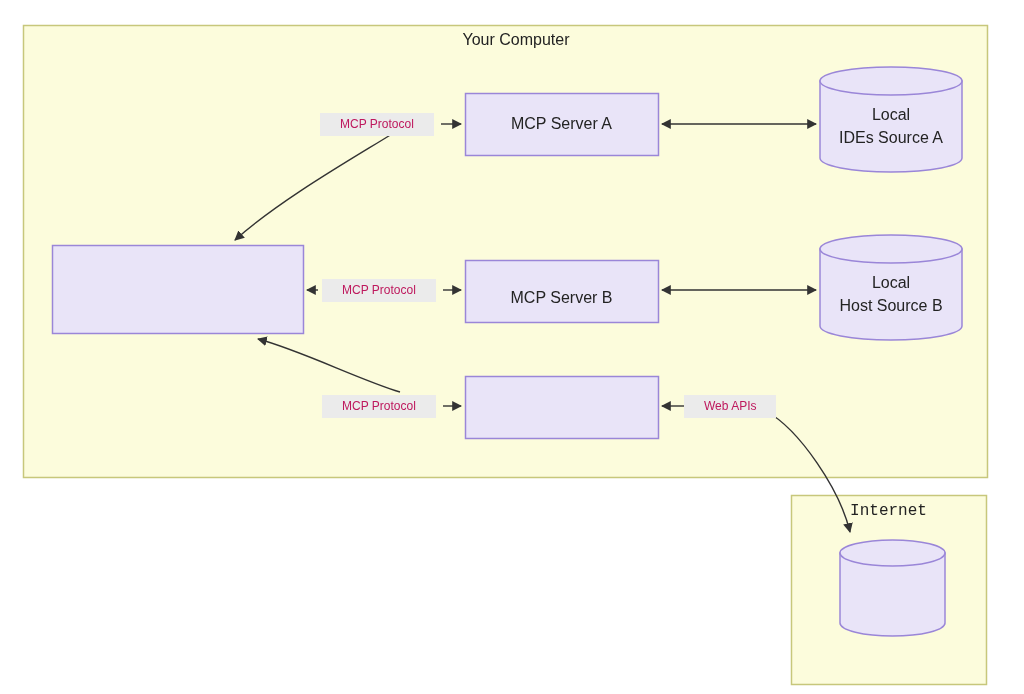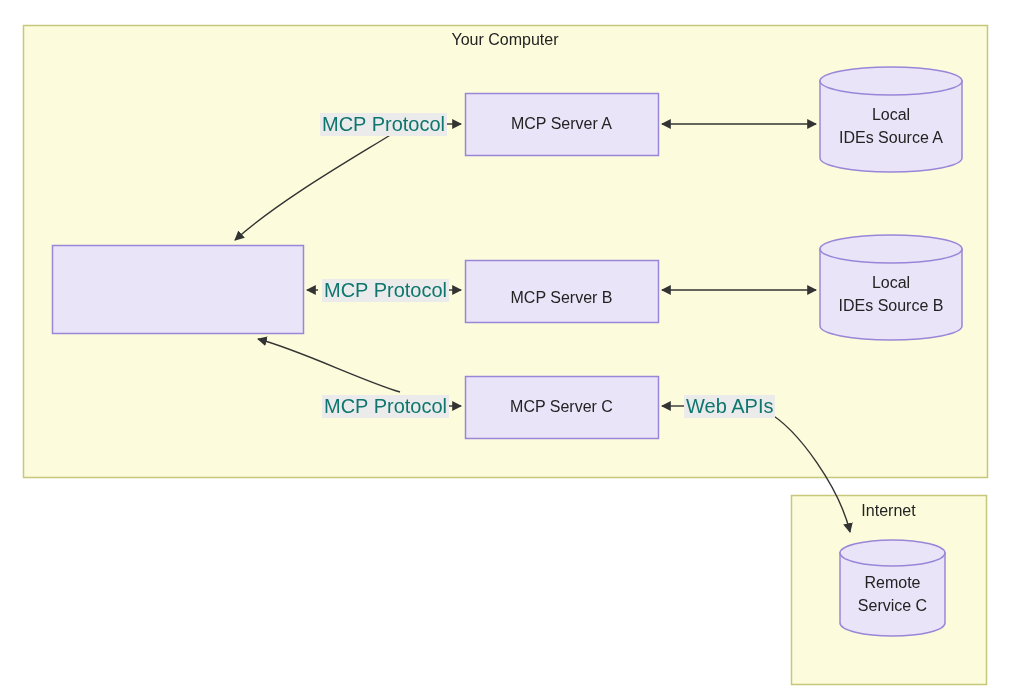--- a/index.html
+++ b/index.html
@@ -42,24 +42,24 @@
   .group-title {
     position: absolute;
     color: #232323;
     font-size: 16px;
     text-align: center;
     white-space: nowrap;
   }
   .edge-label {
     position: absolute;
     background: #ebebeb;
-    color: #0f766e;
-    font-size: 20px;
+    color: #be185d;
+    font-size: 12px;
     line-height: 21px;
-    padding: 1px 2px;
+    padding: 1px 20px;
     white-space: nowrap;
   }
 </style>
 </head>
 <body>
 
 <div id="diagram-root">
 
   <svg class="layer" viewBox="0 0 1024 694">
     <defs>
@@ -109,55 +109,48 @@
       <path d="M 820 249 L 820 326 A 71 14 0 0 0 962 326 L 962 249 Z" fill="#e9e4f8" stroke="#9a86d8" stroke-width="1.5"></path>
       <ellipse cx="891" cy="249" rx="71" ry="14" fill="#e9e4f8" stroke="#9a86d8" stroke-width="1.5"></ellipse>
     </g>
 
     <g>
       <path d="M 840 553 L 840 623 A 52.5 13 0 0 0 945 623 L 945 553 Z" fill="#e9e4f8" stroke="#9a86d8" stroke-width="1.5"></path>
       <ellipse cx="892.5" cy="553" rx="52.5" ry="13" fill="#e9e4f8" stroke="#9a86d8" stroke-width="1.5"></ellipse>
     </g>
   </svg>
 
-  <div class="group-title" style="left:23px; top:31px; width:964px;">
+  <div class="group-title" style="left:34px; top:31px; width:964px;">
     <span>Your Computer</span>
   </div>
 
-  <div class="group-title" style="left:791px; top:502px; width:195px;">
+  <div class="group-title" style="left:791px; top:502px; width:195px;font-family:Liberation Mono, monospace;">
     <span>Internet</span>
   </div>
 
 
   <div class="node-label" style="left:465px; top:93px; width:193px; height:62px;">
     <span>MCP Server A</span>
   </div>
 
   <div class="node-label" style="left:465px; top:260px; width:193px; height:76px;">
     <span>MCP Server B</span>
   </div>
 
-  <div class="node-label" style="left:465px; top:376px; width:193px; height:62px;">
-    <span>MCP Server C</span>
-  </div>
 
   <div class="node-label" style="left:820px; top:81px; width:142px; height:91px;">
     <span>Local</span>
     <span>IDEs Source A</span>
   </div>
 
   <div class="node-label" style="left:820px; top:249px; width:142px; height:91px;">
     <span>Local</span>
-    <span>IDEs Source B</span>
+    <span>Host Source B</span>
   </div>
 
-  <div class="node-label" style="left:840px; top:553px; width:105px; height:83px;">
-    <span>Remote</span>
-    <span>Service C</span>
-  </div>
 
   <div class="edge-label" style="left:320px; top:113px;">
     <span>MCP Protocol</span>
   </div>
 
   <div class="edge-label" style="left:322px; top:279px;">
     <span>MCP Protocol</span>
   </div>
 
   <div class="edge-label" style="left:322px; top:395px;">

